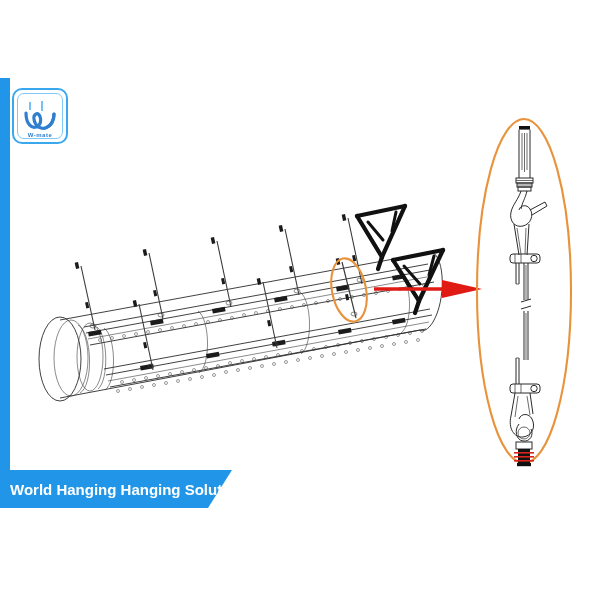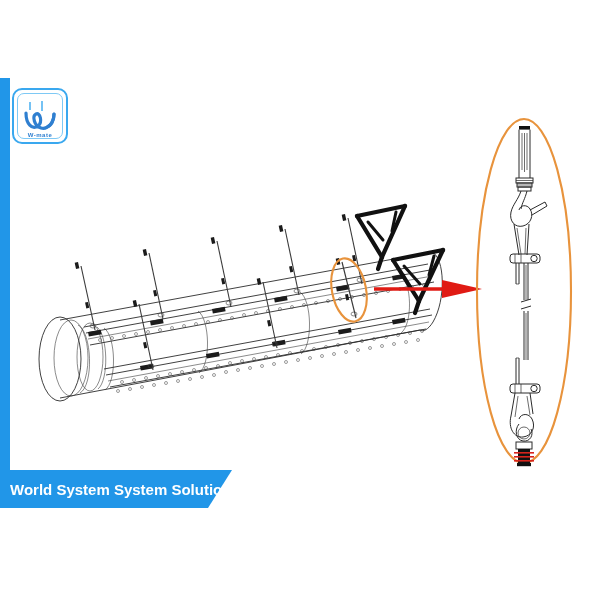--- a/index.html
+++ b/index.html
@@ -425,15 +425,15 @@
     <svg width="56" height="56" viewBox="0 0 56 56">
       <path d="M16,12 L16,20" stroke="#3aa8ef" stroke-width="1.4" fill="none"></path>
       <path d="M28,11 L28,21" stroke="#3aa8ef" stroke-width="1.4" fill="none"></path>
       <path d="M12,23 C12,34 18,40 24,36 C29,32 26,22 22,24 C18,26 20,36 27,38 C34,40 40,32 40,24" stroke="#2f7fd0" stroke-width="3.2" fill="none" stroke-linecap="round"></path>
       <path d="M40,24 C40,31 37,36 33,37" stroke="#2f7fd0" stroke-width="3.2" fill="none" stroke-linecap="round"></path>
     </svg>
     <div class="logo-caption">W-mate</div>
   </div>
 
   <div id="banner"></div>
-  <div id="banner-text">World System System Solution</div>
+  <div id="banner-text">World Hanging Hanging Solution</div>
 
 </div>
 
 </body></html>

